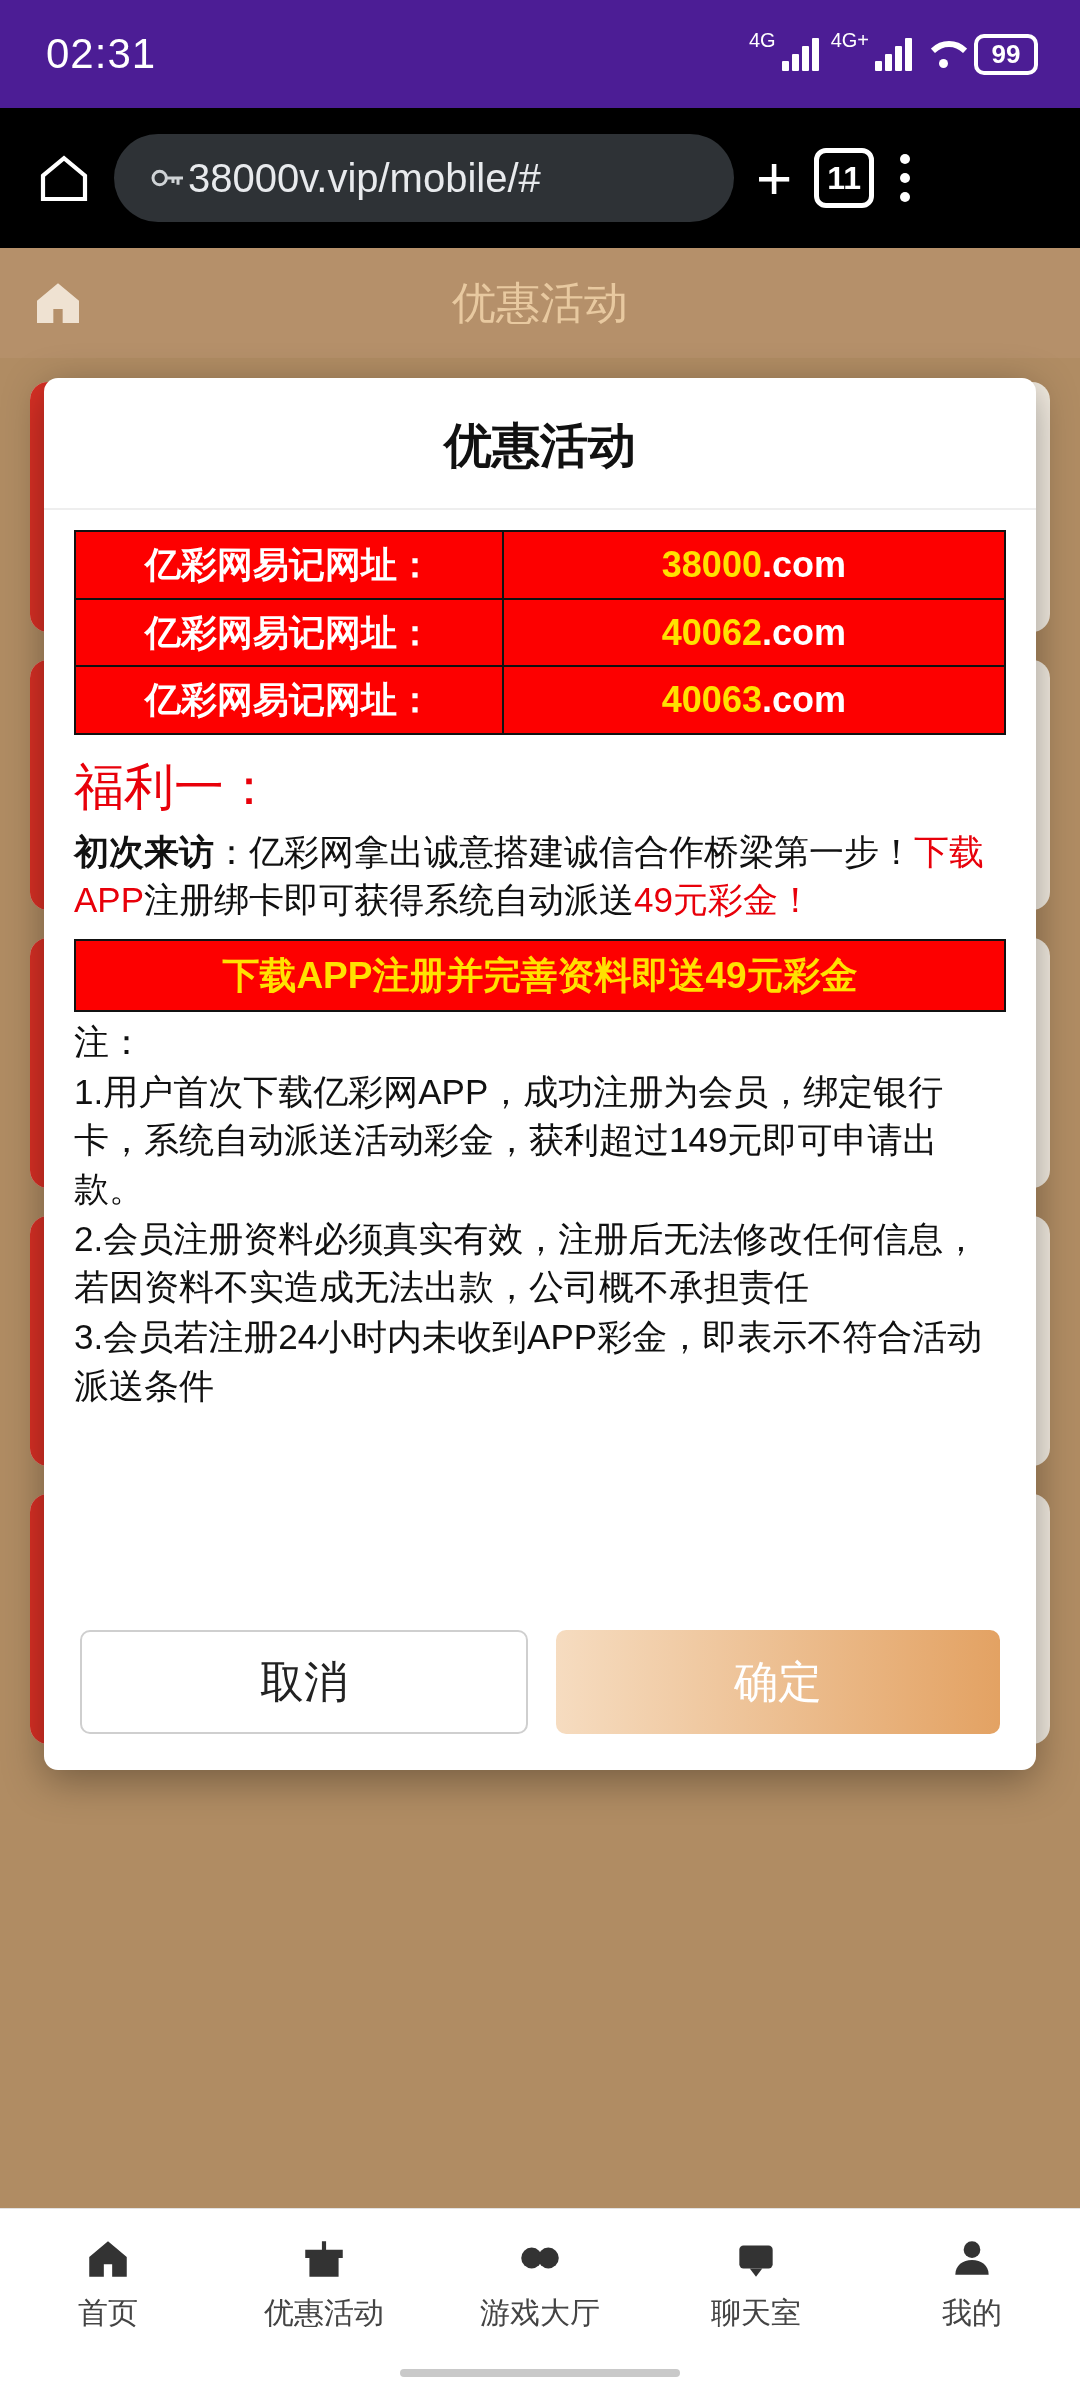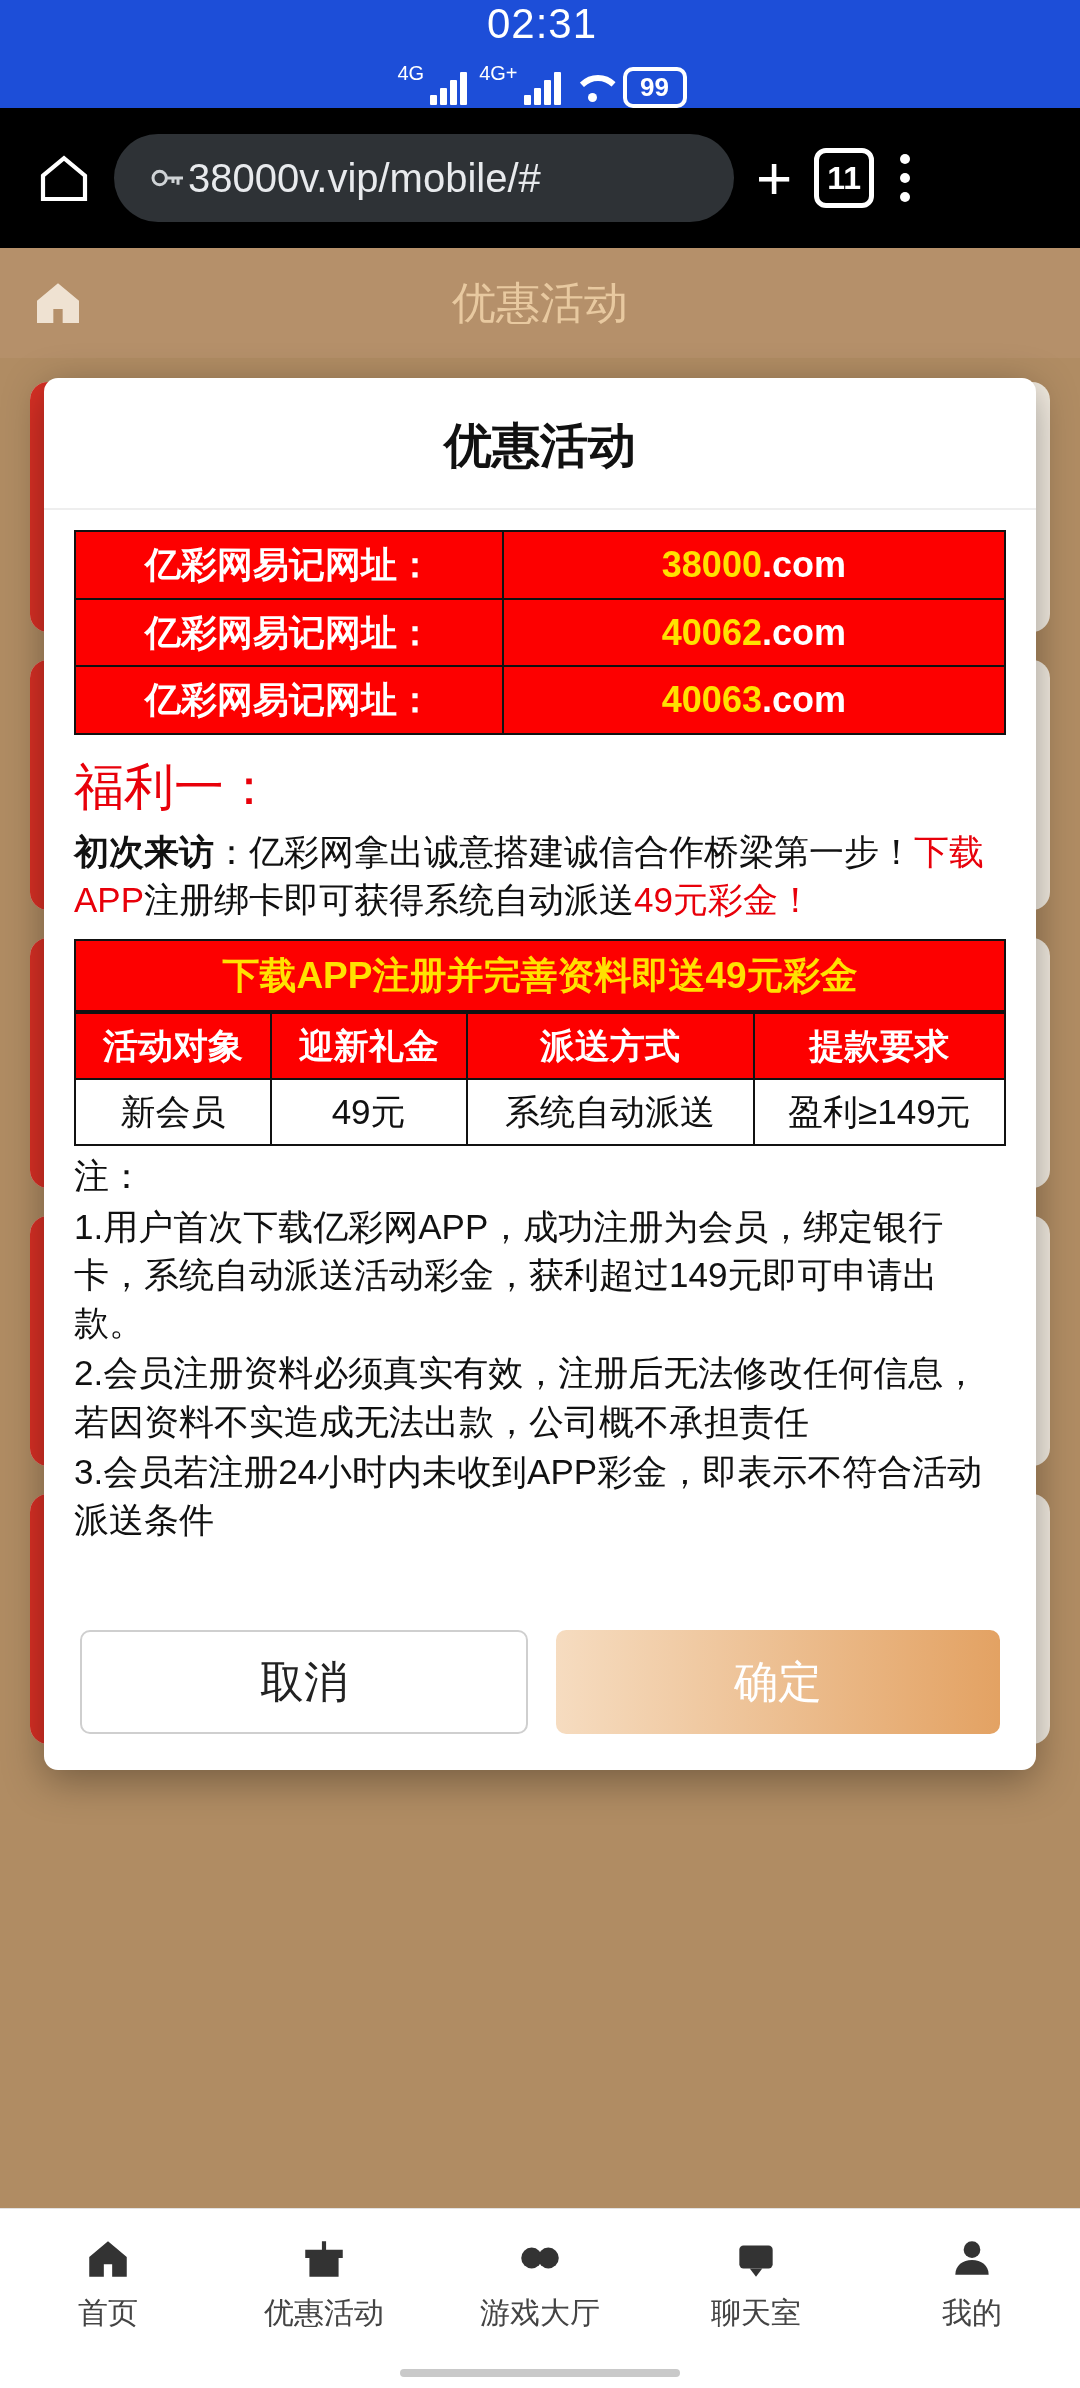--- a/index.html
+++ b/index.html
@@ -12,25 +12,24 @@
   .phone {
     position: relative;
     width: 1080px; height: 2388px;
     background: #1c1c1c;
     display: flex; flex-direction: column;
   }
 
   
   .statusbar {
     height: 108px;
-    background: #1d4ed8;
+    background: #4c1d95;
     display: flex; align-items: center; justify-content: space-between;
     padding: 0 42px 0 46px;
     color: #fff;
-    flex-direction: column;
   }
   .status-time { font-size: 42px; letter-spacing: 1px; }
   .status-right { display: flex; align-items: center; gap: 12px; justify-content: center; }
   .net-label { font-size: 20px; position: relative; top: -14px; margin-right: -6px; }
   .bars { display: flex; align-items: flex-end; gap: 3px; height: 34px; }
   .bars i { width: 7px; background: #fff; display: block; border-radius: 1px; }
   .bars i:nth-child(1) { height: 10px; }
   .bars i:nth-child(2) { height: 17px; }
   .bars i:nth-child(3) { height: 25px; }
   .bars i:nth-child(4) { height: 33px; }
@@ -295,36 +294,20 @@
         </tbody>
           </table>
 
         <div class="fuli">福利一：</div>
         <div class="para">
           <span class="b">初次来访</span><span>：亿彩网拿出诚意搭建诚信合作桥梁第一步！</span><span class="red">下载APP</span><span>注册绑卡即可获得系统自动派送</span><span class="red">49元彩金</span><span class="red">！</span>
         </div>
 
         <div class="banner">下载APP注册并完善资料即送49元彩金</div>
 
-        <table class="grid-table">
-          <tbody>
-              <tr>
-            <th>活动对象</th>
-            <th>迎新礼金</th>
-            <th>派送方式</th>
-            <th>提款要求</th>
-          </tr>
-          <tr>
-            <td>新会员</td>
-            <td>49元</td>
-            <td>系统自动派送</td>
-            <td>盈利≥149元</td>
-          </tr>
-        </tbody>
-          </table>
 
         <div class="notes">
           <div>注：</div>
           <div>1.用户首次下载亿彩网APP，成功注册为会员，绑定银行卡，系统自动派送活动彩金，获利超过149元即可申请出款。</div>
           <div>2.会员注册资料必须真实有效，注册后无法修改任何信息，若因资料不实造成无法出款，公司概不承担责任</div>
           <div>3.会员若注册24小时内未收到APP彩金，即表示不符合活动派送条件</div>
         </div>
 
 
       </div>

